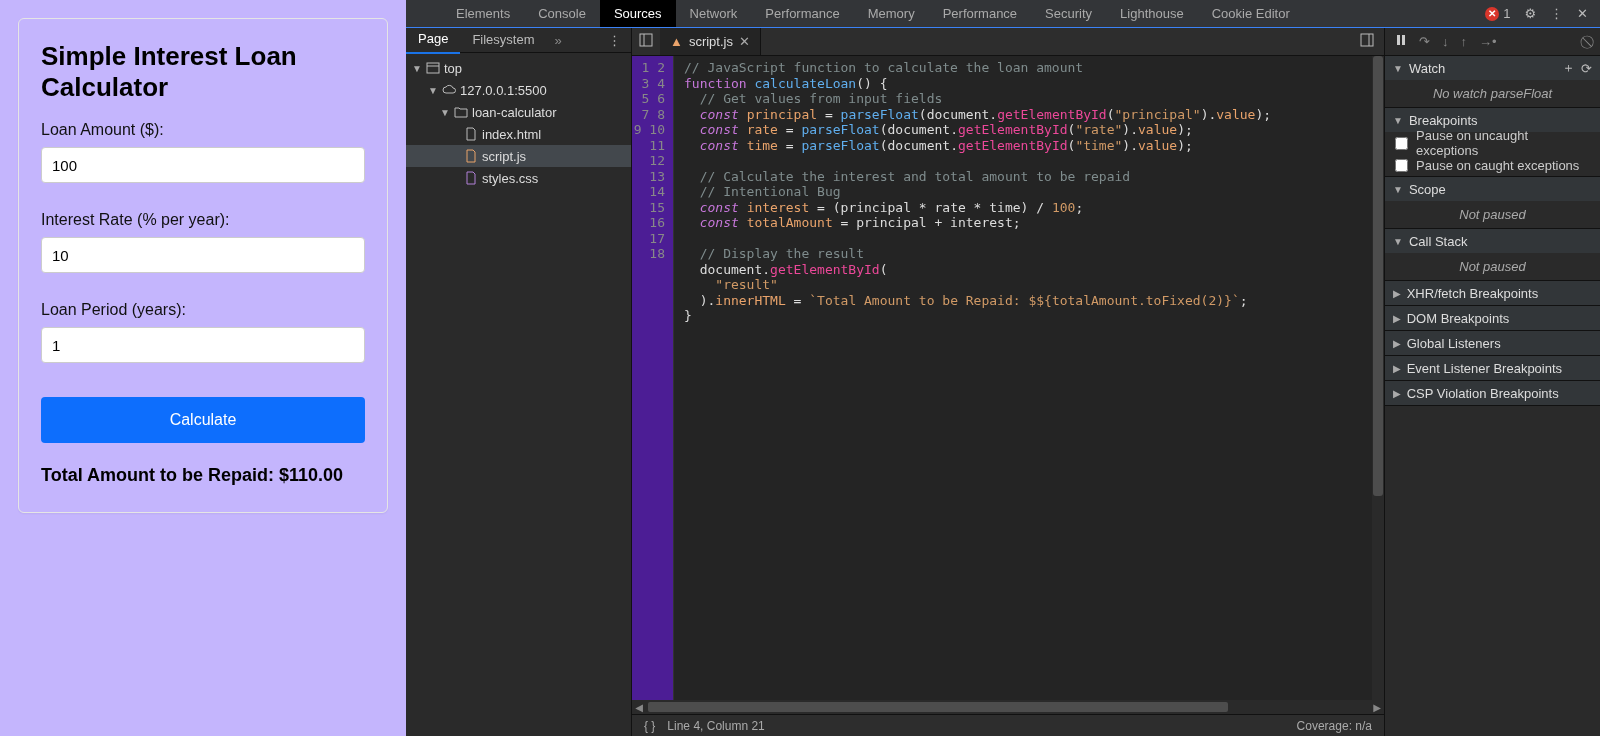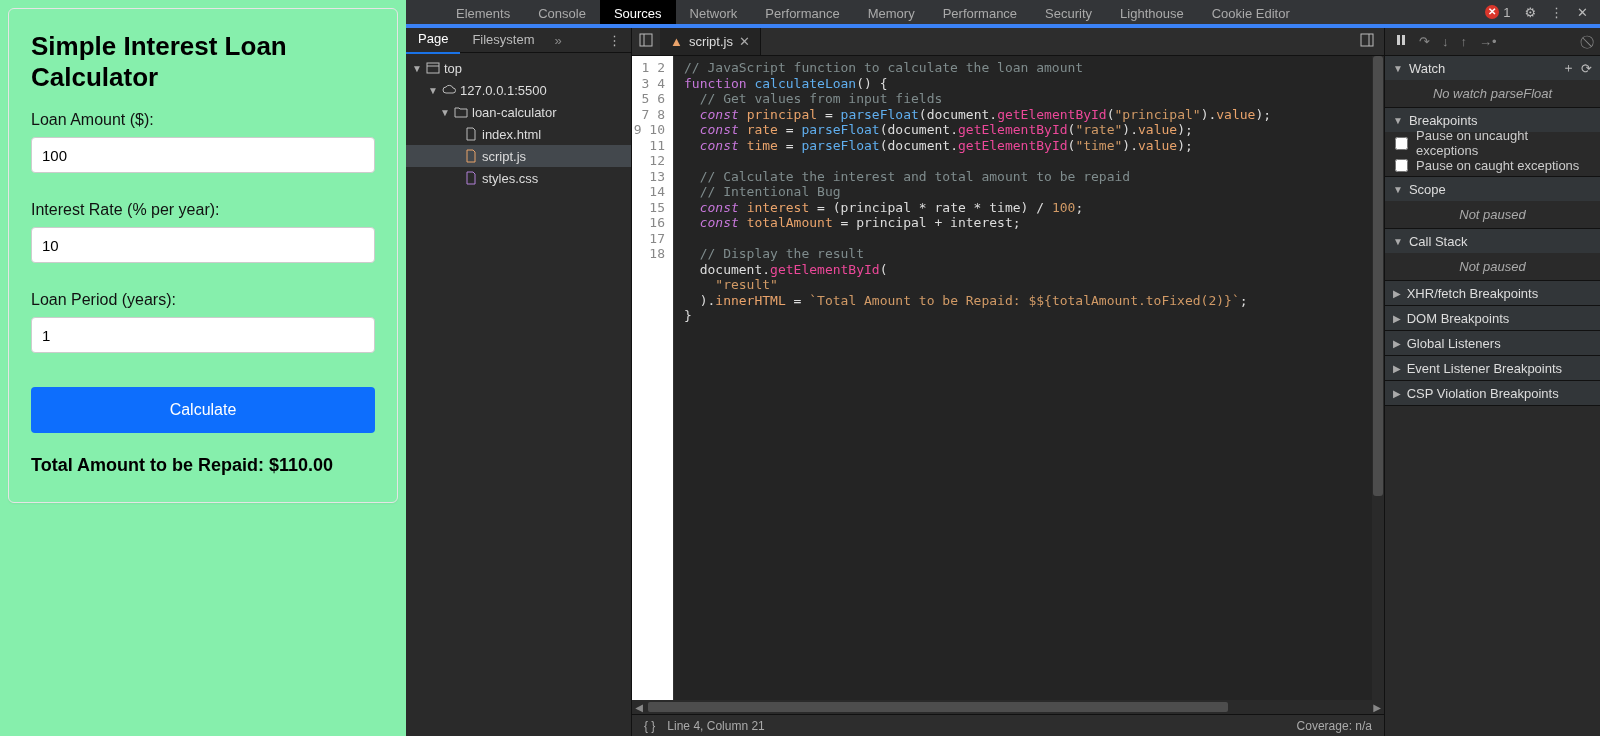--- a/index.html
+++ b/index.html
@@ -1,31 +1,31 @@
 <!DOCTYPE html>
 <html><head>
 <meta charset="utf-8">
 <style>
   * { box-sizing: border-box; margin: 0; padding: 0; }
   html, body { width: 1600px; height: 736px; font-family: -apple-system, "Segoe UI", Arial, sans-serif; overflow: hidden; }
   body { display: flex; background: #fff; }
 
   
-  .app-panel { width: 406px; height: 100%; background: #86efac; padding: 8px; }
+  .app-panel { width: 406px; height: 100%; background: #c4b5fd; padding: 18px; }
   .card { border: 1px solid #e5e5e5; border-radius: 6px; padding: 22px 22px 26px 22px; box-shadow: 0 1px 2px rgba(0,0,0,.05); }
   .card h1 { font-size: 26px; font-weight: 700; line-height: 1.2; margin-bottom: 18px; }
   .form-group { margin-bottom: 28px; }
   .form-group label { display: block; font-size: 16px; margin-bottom: 8px; color: #111; }
   .form-group input { width: 100%; height: 36px; padding: 6px 10px; border: 1px solid #ccc; border-radius: 4px; font-size: 15px; }
   .calc-btn { width: 100%; height: 46px; background: #0d6efd; color: #fff; border: none; border-radius: 4px; font-size: 16px; cursor: pointer; margin-top: 6px; }
   .result { font-size: 18px; font-weight: 700; margin-top: 22px; }
 
   
   .devtools { flex: 1; height: 100%; background: #242424; color: #ccc; display: flex; flex-direction: column; font-size: 13px; }
-  .dt-topbar { height: 28px; background: #333538; display: flex; align-items: center; border-bottom: 4px solid #3b82f6; }
+  .dt-topbar { height: 28px; background: #333538; display: flex; align-items: center; border-bottom: 1px solid #3b82f6; }
   .dt-topbar .lead-icons { display: flex; gap: 12px; padding: 0 12px; color: #bbb; }
   .dt-tabs { display: flex; height: 100%; }
   .dt-tab { padding: 0 14px; line-height: 28px; color: #aaa; cursor: pointer; }
   .dt-tab.active { background: #000; color: #fff; }
   .dt-top-right { margin-left: auto; display: flex; align-items: center; gap: 14px; padding-right: 12px; color: #bbb; }
   .err-badge { display: flex; align-items: center; gap: 4px; }
   .err-dot { width: 14px; height: 14px; border-radius: 50%; background: #d9362b; color: #fff; font-size: 10px; line-height: 14px; text-align: center; font-weight: 700; }
 
   .dt-body { flex: 1; display: flex; min-height: 0; }
 
@@ -45,21 +45,21 @@
   .ico svg { width: 14px; height: 14px; }
 
   
   .dt-editor { flex: 1; display: flex; flex-direction: column; background: #242424; min-width: 0; }
   .ed-tabs { height: 28px; background: #2d2d2d; display: flex; align-items: center; border-bottom: 1px solid #111; }
   .ed-toggle { width: 28px; text-align: center; color: #bbb; cursor: pointer; }
   .ed-tab { display: flex; align-items: center; gap: 6px; padding: 0 10px; height: 100%; background: #242424; color: #ddd; border-right: 1px solid #111; cursor: pointer; }
   .ed-tab .close { color: #aaa; cursor: pointer; }
   .ed-tabs .right { margin-left: auto; padding-right: 10px; color: #bbb; cursor: pointer; }
   .ed-main { flex: 1; display: flex; min-height: 0; position: relative; }
-  .gutter { width: 42px; background: #ffffff; color: #888; text-align: right; padding: 4px 8px 0 0; font-family: Consolas, Menlo, monospace; font-size: 13px; line-height: 15.5px; user-select: none; border-right: 1px solid #333; }
+  .gutter { width: 42px; background: #4c1d95; color: #888; text-align: right; padding: 4px 8px 0 0; font-family: Consolas, Menlo, monospace; font-size: 13px; line-height: 15.5px; user-select: none; border-right: 1px solid #333; }
   .code { flex: 1; padding: 4px 0 0 10px; font-family: Consolas, Menlo, monospace; font-size: 13px; line-height: 15.5px; white-space: pre; color: #ddd; overflow: hidden; }
   .tok-c { color: #7f8c8d; }
   .tok-k { color: #c677da; }
   .tok-d { color: #c677da; font-style: italic; }
   .tok-f { color: #60afef; }
   .tok-m { color: #ec4899; }
   .tok-s { color: #d19a66; }
   .tok-n { color: #d19a66; }
   .tok-v { color: #e9a36b; }
 

